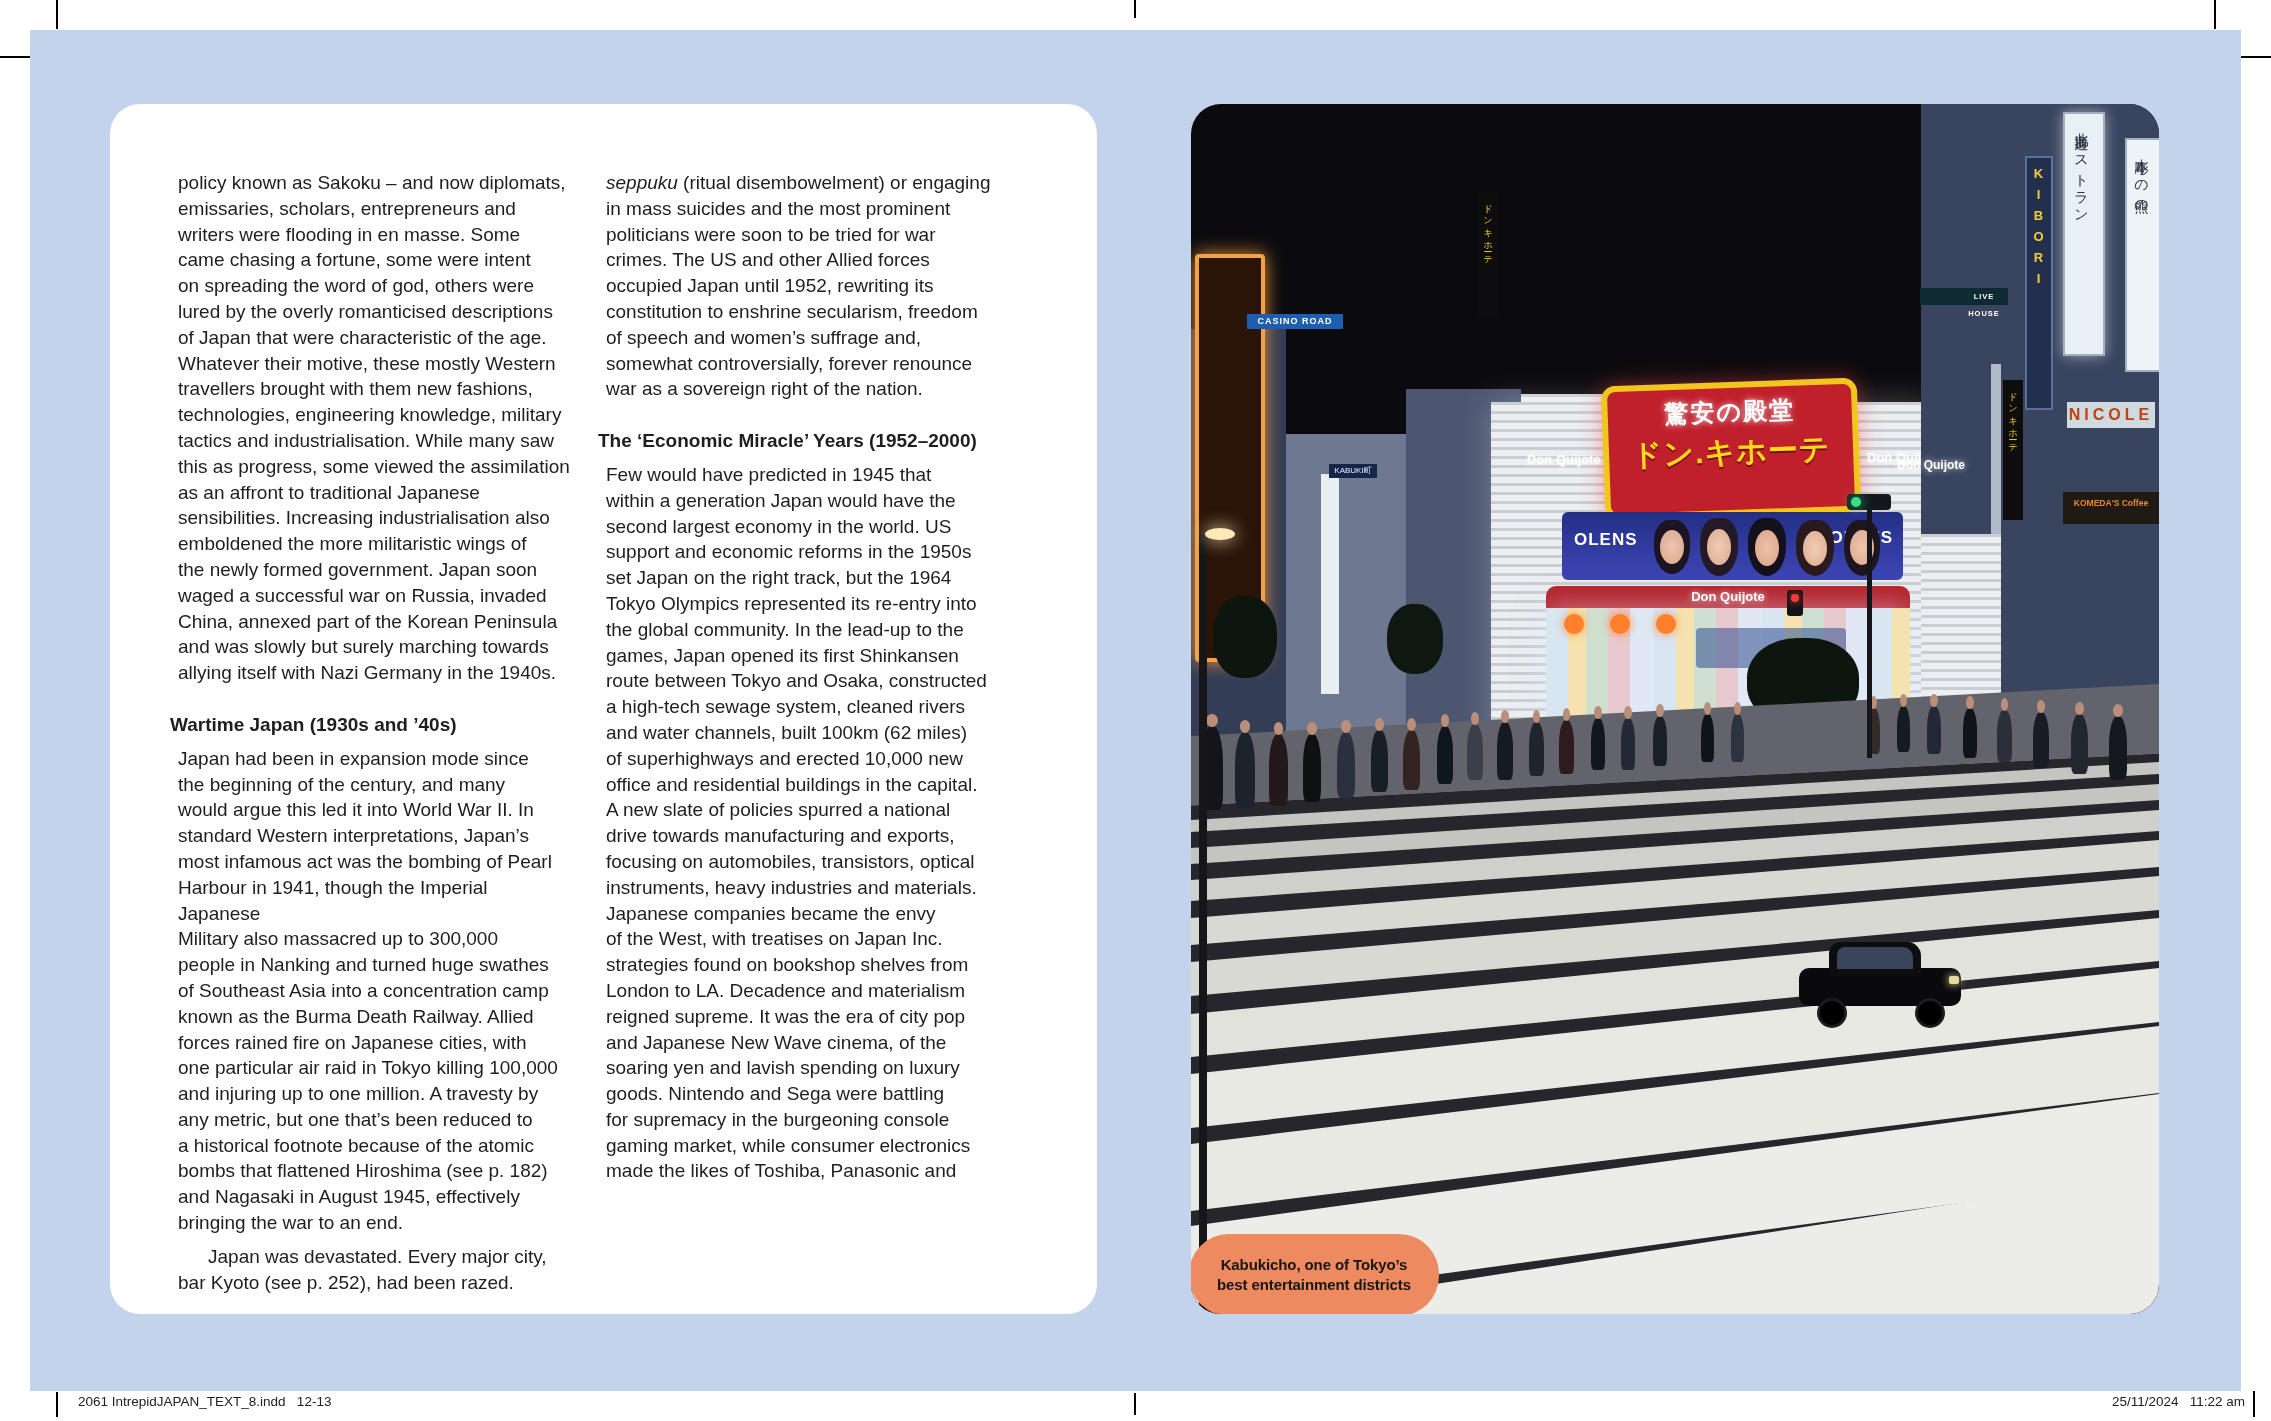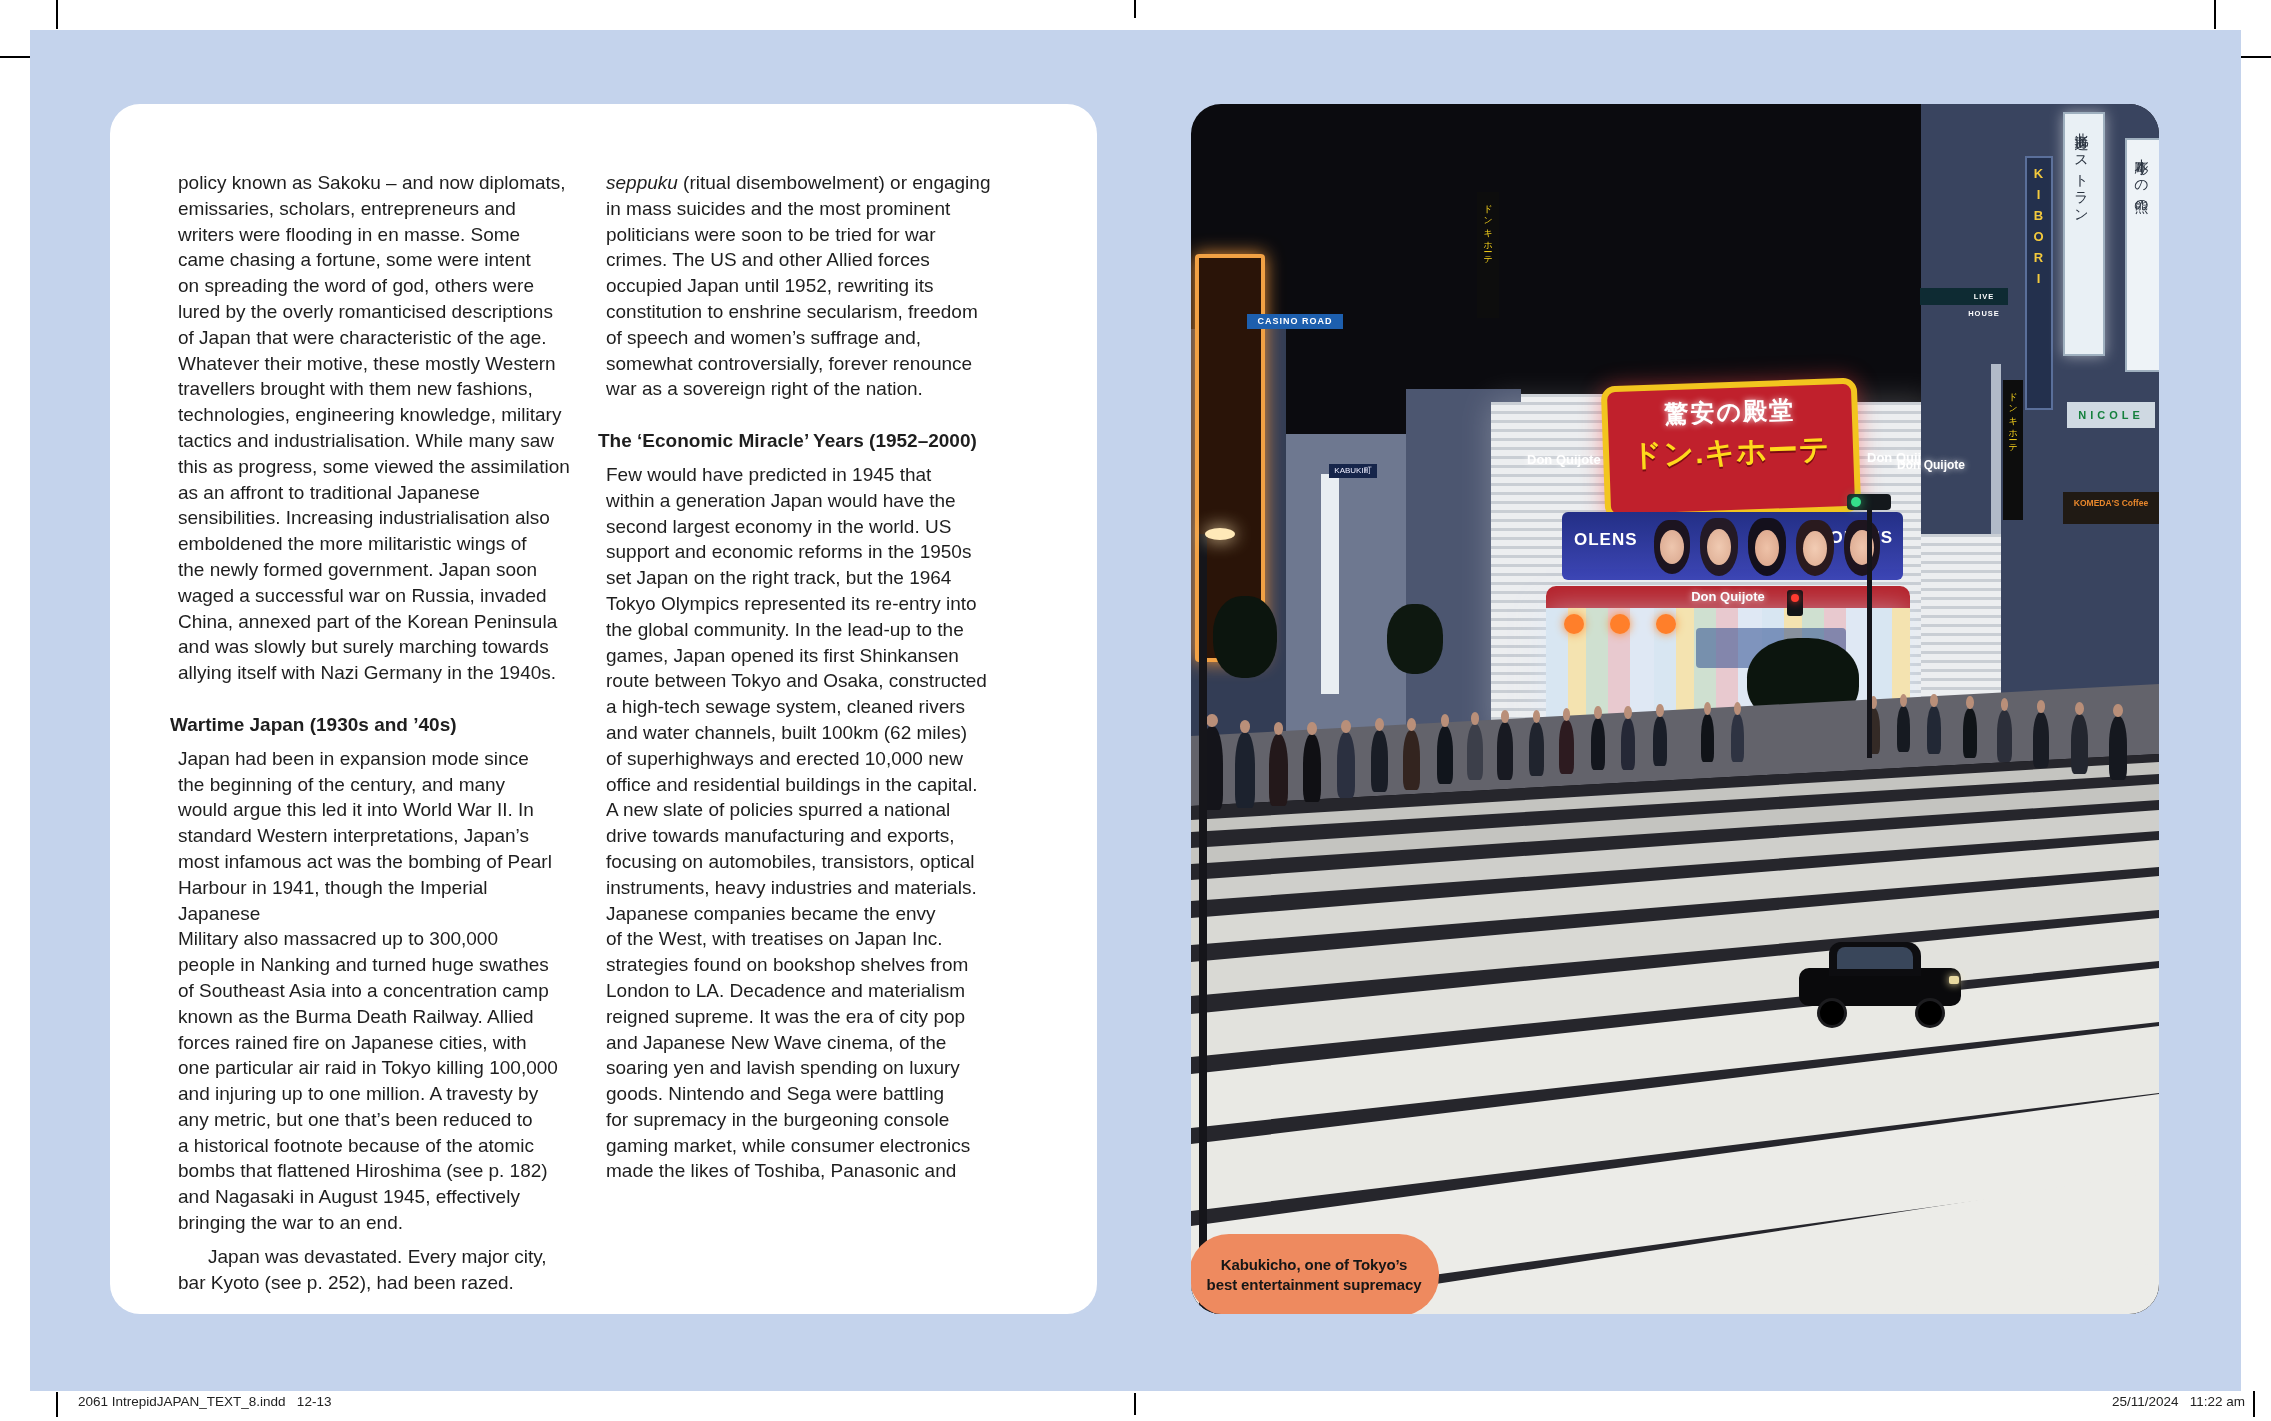--- a/index.html
+++ b/index.html
@@ -212,21 +212,21 @@
       </div>
     <div class="ab" style="left:872px;top:8px;width:38px;height:240px;background:#e9f0f5;border:2px solid #9fb0bf;box-shadow:0 0 14px rgba(255,255,255,.5);">
         <span class="vtext" style="position:absolute;left:8px;top:8px;font-size:14px;color:#2a3340;">北海道レストラン</span>
       </div>
     <div class="ab" style="left:934px;top:34px;width:34px;height:230px;background:#eef3f7;border:2px solid #9fb0bf;">
         <span class="vtext" style="position:absolute;left:6px;top:8px;font-size:14px;color:#2a3340;">木彫りの熊の</span>
       </div>
     <div class="ab" style="left:812px;top:276px;width:20px;height:140px;background:#0d0d0d;">
         <span class="vtext" style="position:absolute;left:3px;top:6px;font-size:9px;color:#ffd91c;">ドンキホーテ</span>
       </div>
-    <div class="ab" style="left:876px;top:298px;width:88px;height:26px;background:#cfd9e2;text-align:center;"><span style="font-size:11px;font-weight:bold;color:#15803d;line-height:26px;letter-spacing:4px;">NICOLE</span></div>
+    <div class="ab" style="left:876px;top:298px;width:88px;height:26px;background:#cfd9e2;text-align:center;"><span style="font-size:16px;font-weight:bold;color:#c2410c;line-height:26px;letter-spacing:4px;">NICOLE</span></div>
     <div class="ab glowtext" style="left:706px;top:354px;font-size:12px;font-weight:bold;">Don Quijote</div>
     <div class="ab" style="left:872px;top:388px;width:96px;height:32px;background:#201a14;text-align:center;"><span style="font-size:8.5px;font-weight:bold;color:#e8872c;line-height:16px;">KOMEDA'S Coffee</span></div>
 
     <div class="ab" style="left:22px;top:492px;width:64px;height:82px;background:#0c150e;border-radius:45%;"></div>
     <div class="ab" style="left:196px;top:500px;width:56px;height:70px;background:#0e1810;border-radius:45%;"></div>
     <div class="ab" style="left:556px;top:534px;width:112px;height:88px;background:#0c150e;border-radius:45%;"></div>
 
     <svg width="968" height="1210" viewBox="0 0 968 1210" style="position:absolute;left:0;top:0;">
       <polygon points="0,632 968,580 968,650 0,702" fill="#63636b"></polygon>
       <polygon points="0,702 968,650 968,1210 0,1210" fill="#26262c"></polygon>
@@ -332,19 +332,19 @@
     <div class="ab" style="left:656px;top:390px;width:44px;height:16px;background:#14181c;border-radius:4px;">
       <div style="position:absolute;left:4px;top:3px;width:10px;height:10px;border-radius:50%;background:#35e08a;box-shadow:0 0 12px #35e08a;"></div>
     </div>
     <div class="ab" style="left:596px;top:486px;width:16px;height:26px;background:#101418;border-radius:3px;">
       <div style="position:absolute;left:4px;top:4px;width:8px;height:8px;border-radius:50%;background:#ff3b30;box-shadow:0 0 8px #ff3b30;"></div>
     </div>
     <div class="ab" style="left:8px;top:430px;width:8px;height:780px;background:#15151a;"></div>
     <div class="ab" style="left:14px;top:424px;width:30px;height:12px;background:#ffe9b8;border-radius:50%;box-shadow:0 0 18px #ffe9b8;"></div>
 
     <div class="caption">Kabukicho, one of Tokyo’s
-best entertainment supremacy</div>
+best entertainment districts</div>
   </div>
 
   <div class="slug slug-left">2061 IntrepidJAPAN_TEXT_8.indd   12-13</div>
   <div class="slug slug-right">25/11/2024   11:22 am</div>
 
 </div>
 
 </body></html>

